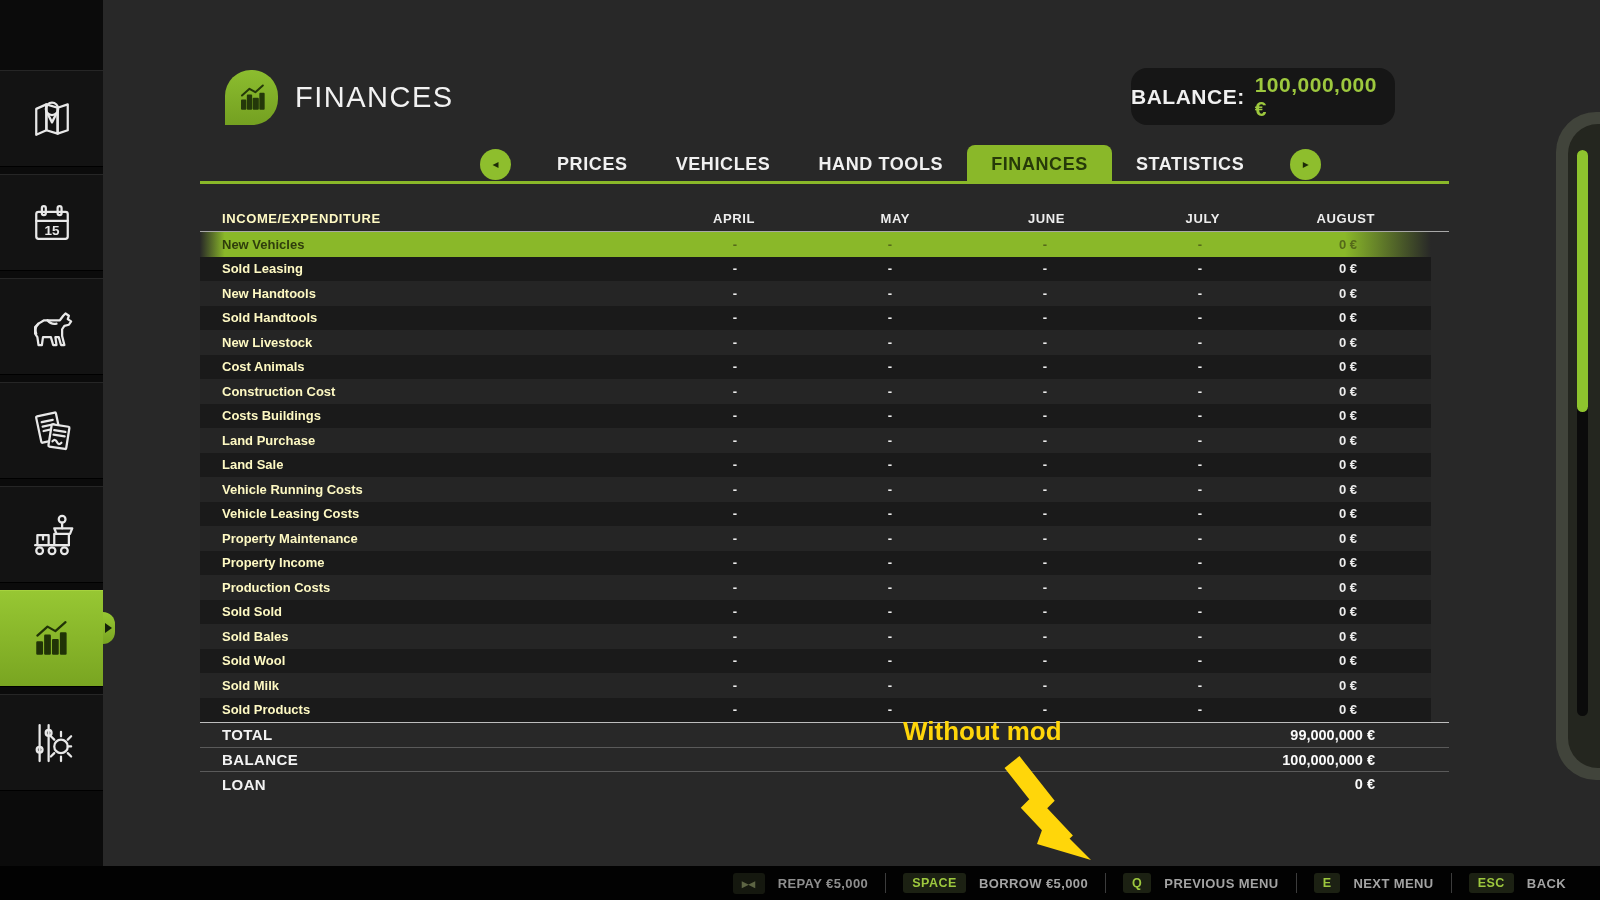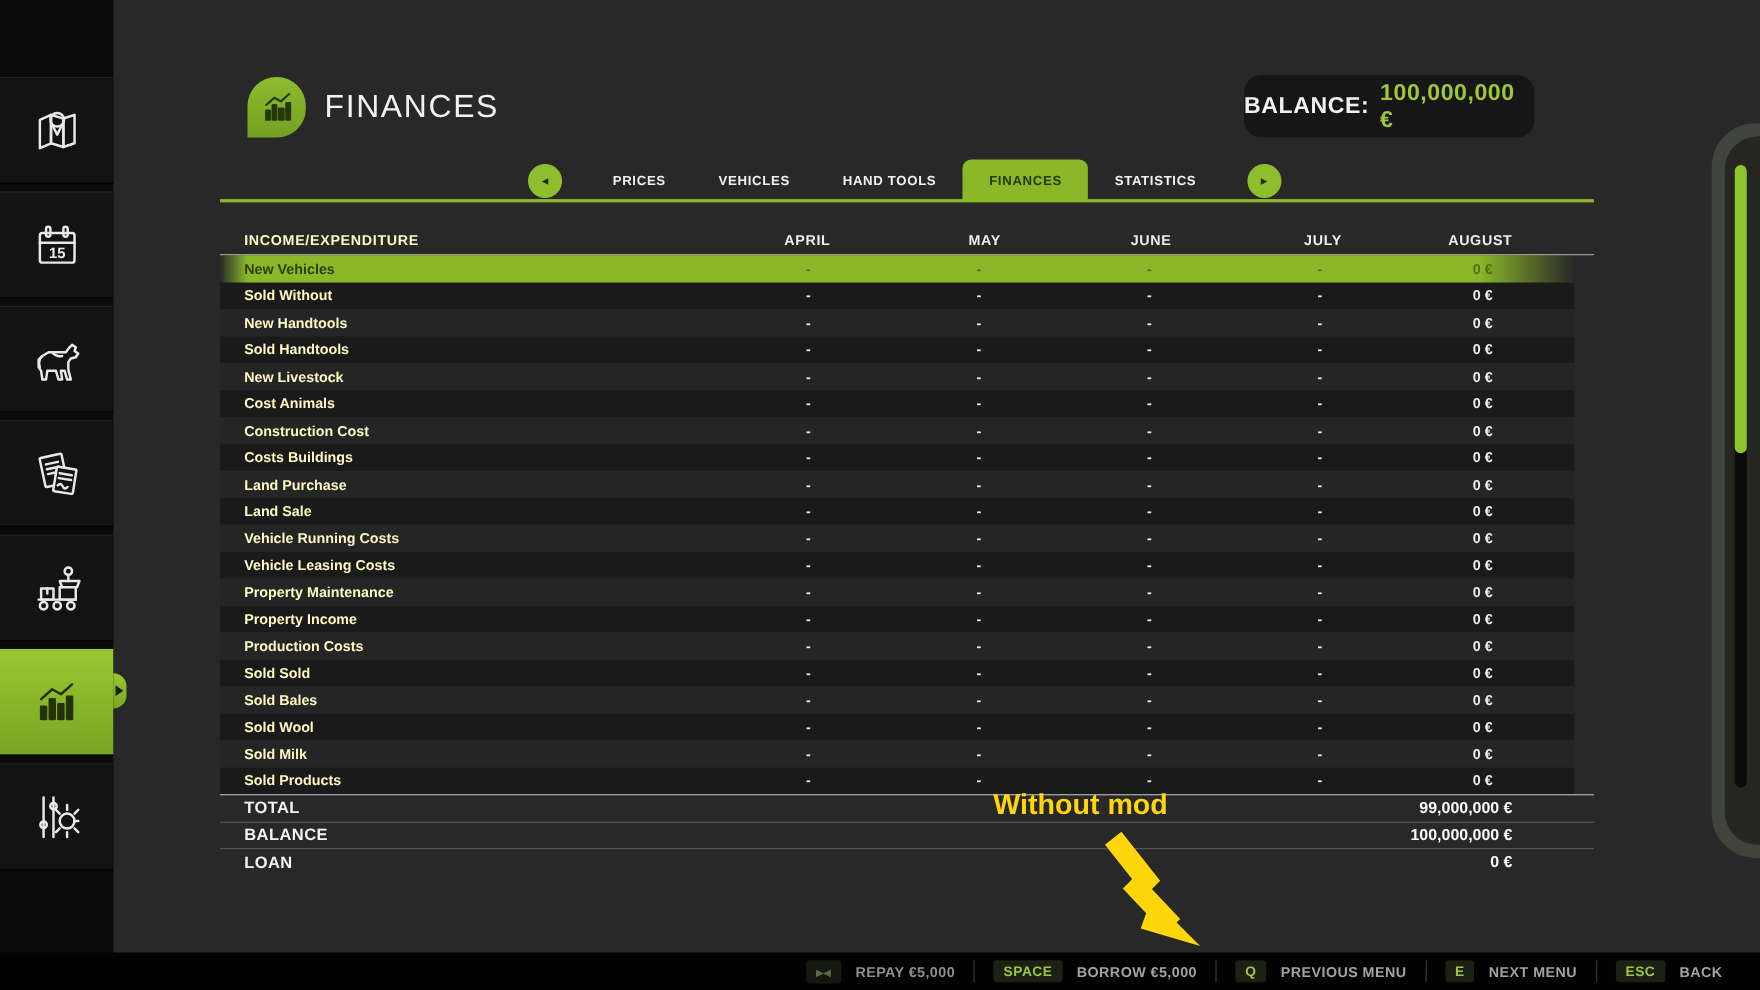--- a/index.html
+++ b/index.html
@@ -32,21 +32,21 @@
   .balance-badge { position:absolute; left:1131px; top:68px; width:264px; height:57px; background:#161616;
                    border-radius:16px; display:flex; align-items:center; justify-content:center; gap:10px; }
   .balance-label { color:#f0f0f0; font-size:21px; font-weight:700; letter-spacing:0.5px; }
   .balance-value { color:#9dc83e; font-size:21px; font-weight:700; letter-spacing:0.5px; }
 
   
   .tabbar { position:absolute; left:480px; top:145px; height:38px; display:flex; align-items:center; }
   .tab-arrow { width:31px; height:31px; border-radius:50%; background:#8ebe2d; display:flex; align-items:center;
                justify-content:center; color:#1d2b07; font-size:12px; cursor:pointer; flex:0 0 auto; }
   .tab-arrow.left { margin-right:22px; } .tab-arrow.right { margin-left:22px; }
-  .tab { height:38px; padding:0 24px; display:flex; align-items:center; color:#f0f0f0; font-size:12px;
+  .tab { height:38px; padding:0 24px; display:flex; align-items:center; color:#f0f0f0; font-size:18px;
          font-weight:700; letter-spacing:0.6px; cursor:pointer; }
   .tab.active { background:#8ab829; color:#273a09; border-radius:8px 8px 0 0; }
   .tab-underline { position:absolute; left:200px; top:181px; width:1249px; height:3px; background:#8ab829; }
 
   
   .fin-table { position:absolute; left:200px; top:205px; width:1249px; }
   .trow { display:flex; align-items:center; }
   .thead { height:27px; border-bottom:1px solid #a8a8a8; }
   .th { font-size:12.5px; font-weight:700; color:#c9c9c9; letter-spacing:0.6px; }
   .c-label { flex:1 1 auto; padding-left:22px; text-align:left; }
@@ -213,21 +213,21 @@
         <div class="trow hl">
           <div class="c-label">New Vehicles</div>
           <div class="c-val">-</div>
           <div class="c-val">-</div>
           <div class="c-val">-</div>
           <div class="c-val">-</div>
           <div class="c-val">0 €</div>
           <div class="c-pad"></div>
         </div>
         <div class="trow stripe-a">
-          <div class="c-label">Sold Without</div>
+          <div class="c-label">Sold Leasing</div>
           <div class="c-val">-</div>
           <div class="c-val">-</div>
           <div class="c-val">-</div>
           <div class="c-val">-</div>
           <div class="c-val">0 €</div>
           <div class="c-pad"></div>
         </div>
         <div class="trow stripe-b">
           <div class="c-label">New Handtools</div>
           <div class="c-val">-</div>

